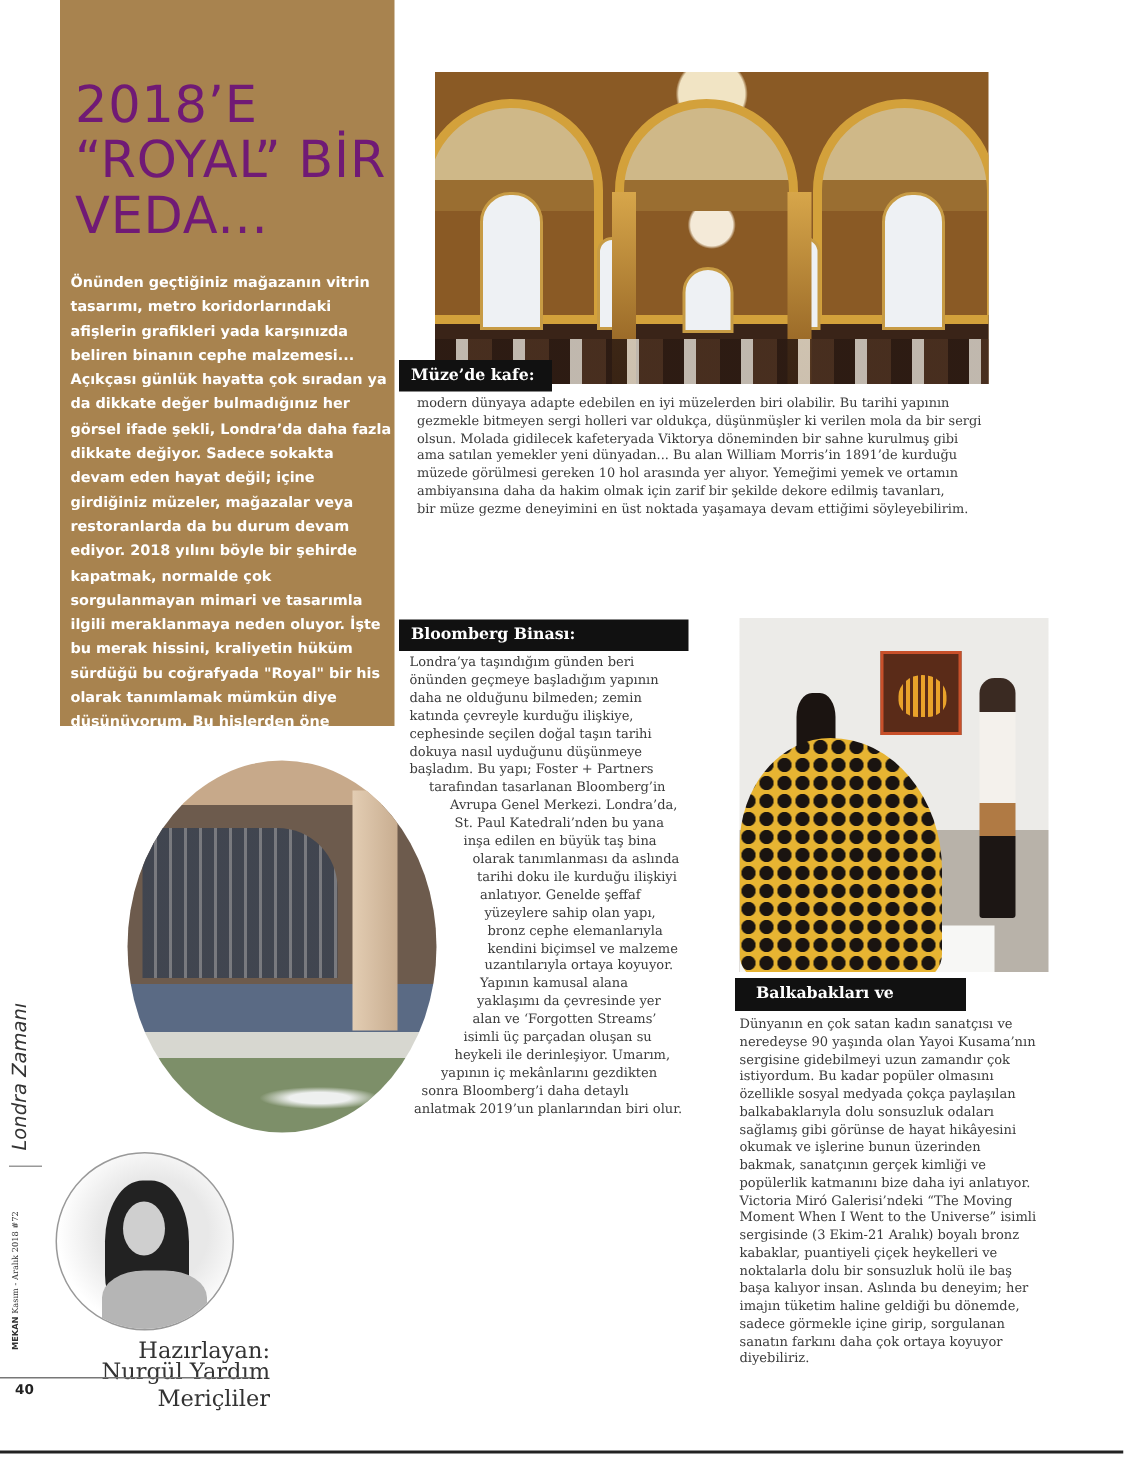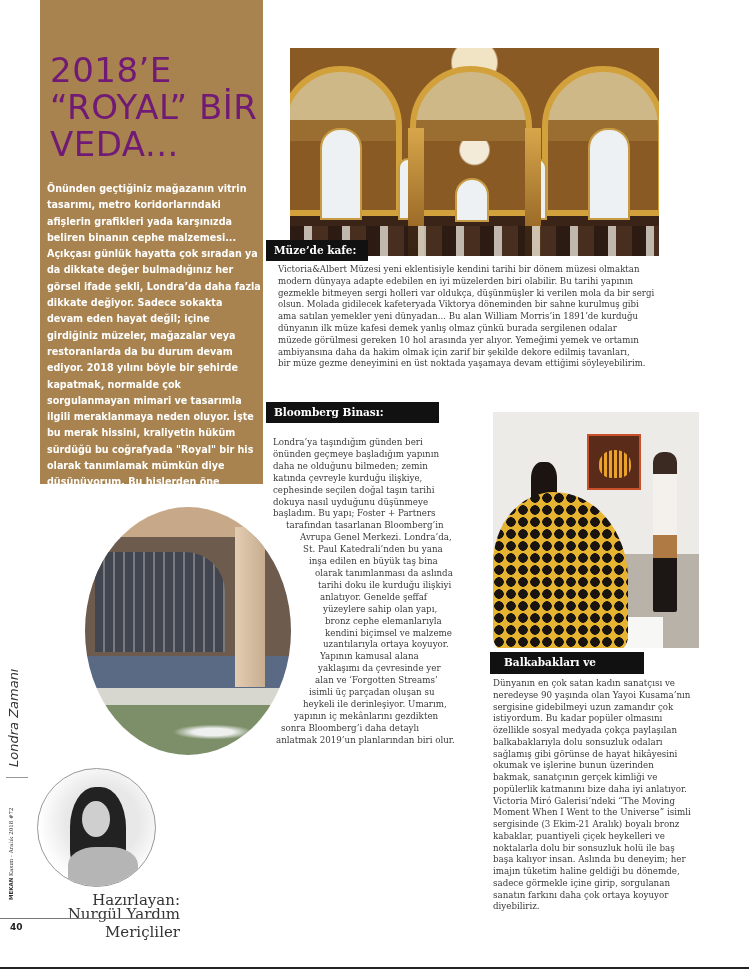--- a/index.html
+++ b/index.html
@@ -48,21 +48,21 @@
       background: repeating-linear-gradient(90deg, #2b1a12 0 14px, #d8d2c8 14px 22px, #4a3020 22px 38px);
       opacity: .85;
     }
 
     .label-black {
       position: absolute; background: #111; color: #fff;
       font-family: "DejaVu Serif", serif; font-weight: bold; font-size: 10.5px;
       line-height: 20px; padding-left: 8px;
     }
     .label-cafe { left: 266px; top: 240px; width: 102px; height: 21px; }
-    .label-bloom { left: 266px; top: 402px; width: 173px; height: 21px; }
+    .label-bloom { left: 266px; top: 413px; width: 193px; height: 21px; }
     .label-kusama { left: 490px; top: 652px; width: 154px; height: 22px; padding-left: 14px; }
 
     .body-text {
       position: absolute; font-family: "DejaVu Serif", serif;
       font-size: 8.6px; color: #3b3b3b; white-space: nowrap;
     }
     .cafe-text { left: 278px; top: 264px; line-height: 11.8px; }
     .cafe-text span, .bloom-text span, .kusama-text span { display: block; }
 
     .bloom-text { left: 273px; top: 437px; line-height: 11.9px; font-size: 8.7px; }
@@ -188,26 +188,24 @@
   <div class="win" style="left:165px;top:130px;width:34px;height:44px"></div>
   <div class="win" style="left:237px;top:110px;width:20px;height:62px"></div>
   <div class="win" style="left:298px;top:80px;width:42px;height:92px"></div>
   <div class="col" style="left:118px"></div>
   <div class="col" style="left:235px"></div>
   <div class="floor"></div>
 </div>
 <div class="label-black label-cafe">Müze’de kafe:</div>
 
 <div class="body-text cafe-text">
-  <span>Victoria&amp;Albert Müzesi yeni eklentisiyle kendini tarihi bir dönem müzesi olmaktan</span>
   <span>modern dünyaya adapte edebilen en iyi müzelerden biri olabilir. Bu tarihi yapının</span>
   <span>gezmekle bitmeyen sergi holleri var oldukça, düşünmüşler ki verilen mola da bir sergi</span>
   <span>olsun. Molada gidilecek kafeteryada Viktorya döneminden bir sahne kurulmuş gibi</span>
   <span>ama satılan yemekler yeni dünyadan... Bu alan William Morris’in 1891’de kurduğu</span>
-  <span>dünyanın ilk müze kafesi demek yanlış olmaz çünkü burada sergilenen odalar</span>
   <span>müzede görülmesi gereken 10 hol arasında yer alıyor. Yemeğimi yemek ve ortamın</span>
   <span>ambiyansına daha da hakim olmak için zarif bir şekilde dekore edilmiş tavanları,</span>
   <span>bir müze gezme deneyimini en üst noktada yaşamaya devam ettiğimi söyleyebilirim.</span>
 </div>
 
 <div class="label-black label-bloom">Bloomberg Binası:</div>
 
 <div class="photo-bloom" title="Bloomberg European headquarters building">
   <div class="glass"></div>
   <div class="pillar"></div>

